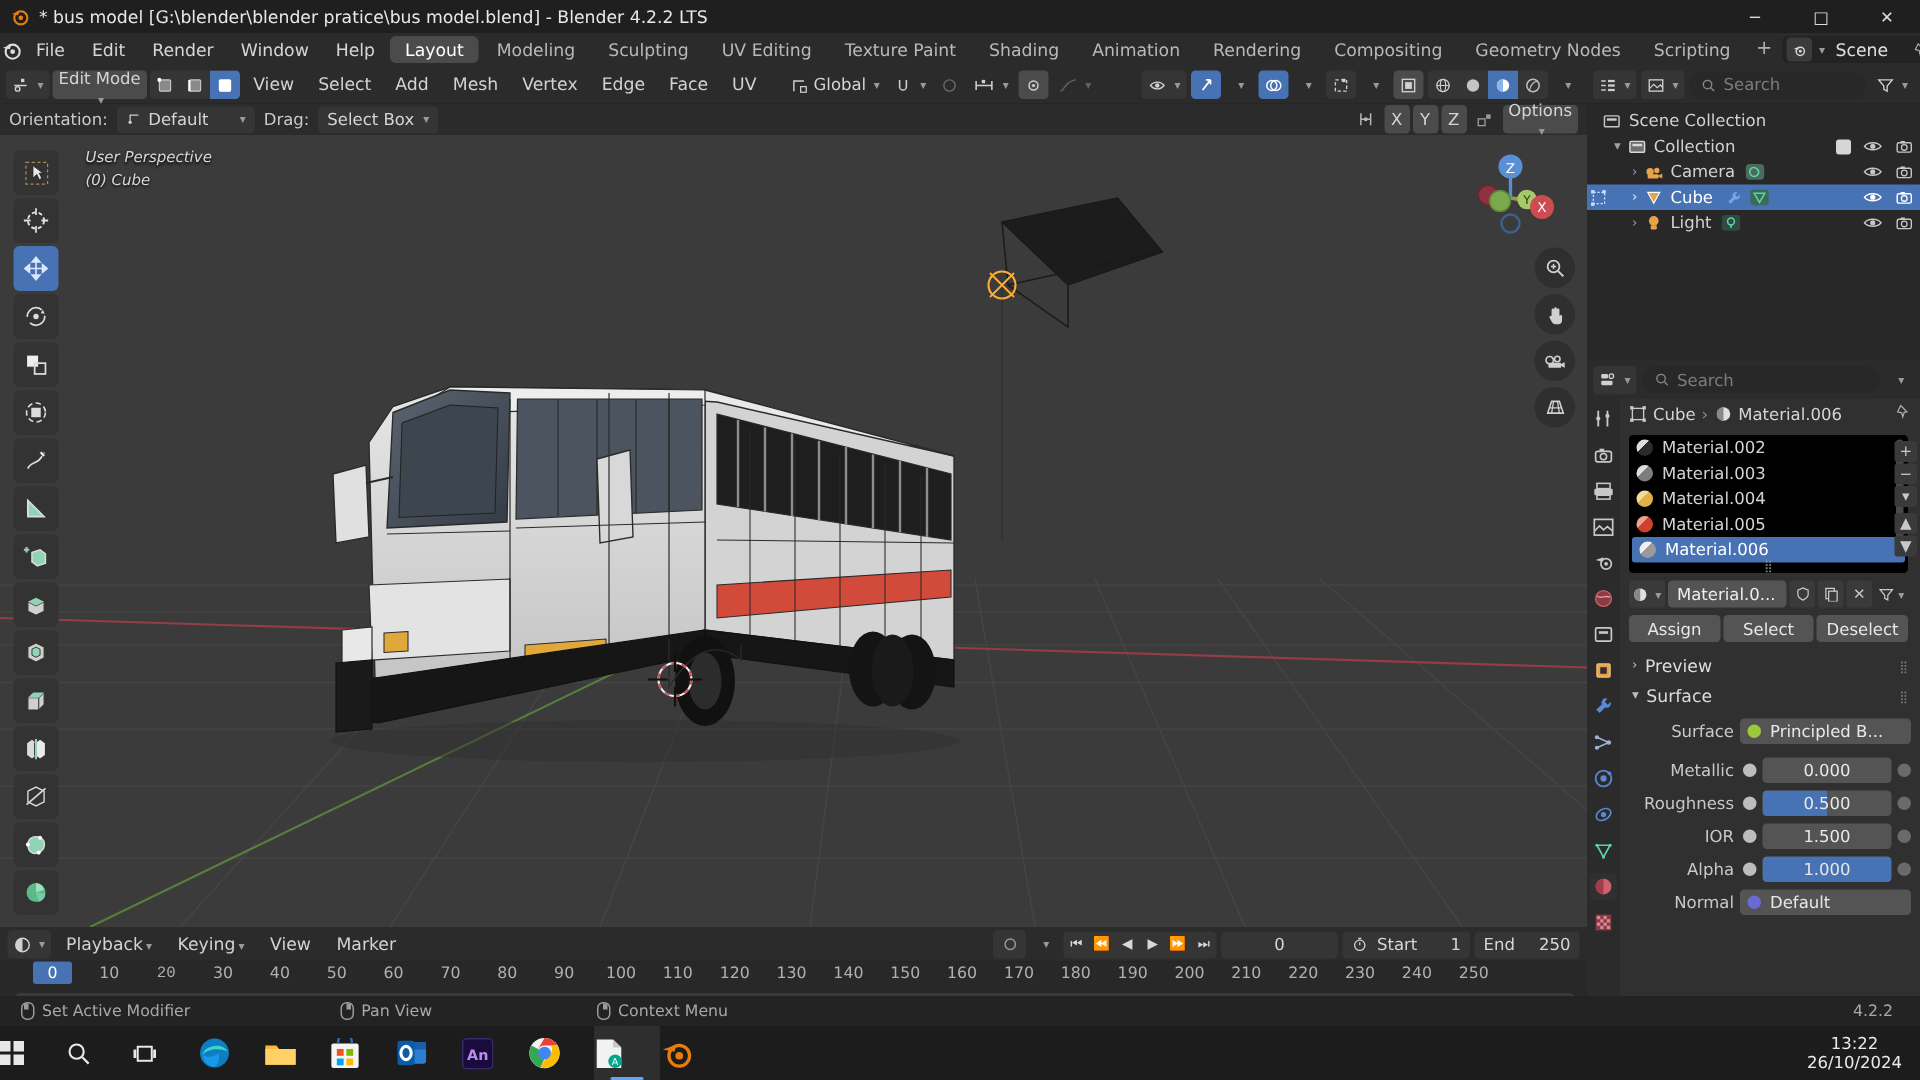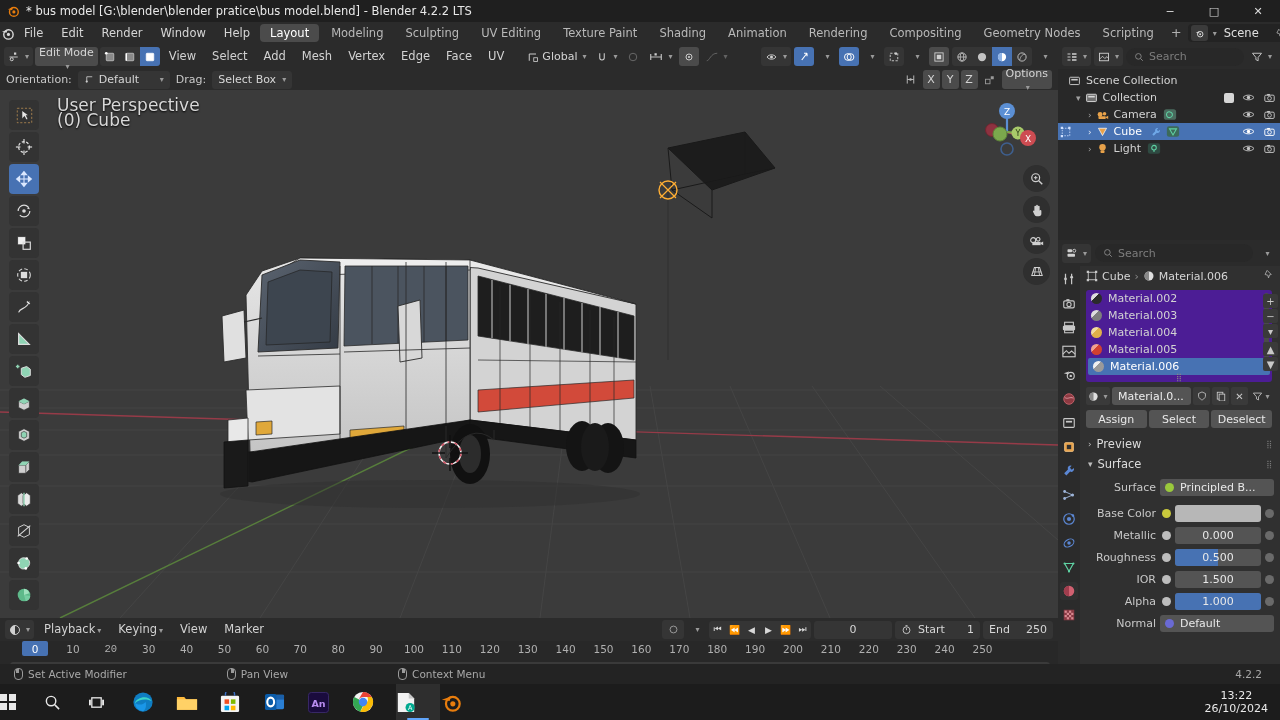--- a/index.html
+++ b/index.html
@@ -52,22 +52,22 @@
   .grp > div { height:19px; min-width:20px; display:flex; align-items:center;
     justify-content:center; color:#cfcfcf; }
   .grp > div.on { background:#4772b3; color:#fff; }
   .lbl-sm { font-size:11px; color:#c9c9c9; }
   .sel-box { height:18px; background:#353535; border-radius:3px; display:flex;
     align-items:center; padding:0 6px; gap:4px; color:#d6d6d6; font-size:11px; }
 
   
   .viewport { position:absolute; left:0; top:90px; width:1058px; height:528px;
     background:#3b3b3b; overflow:hidden; }
-  .vp-text { position:absolute; left:57px; top:8px; font-size:17px; color:#d8d8d8;
-    line-height:15px; text-shadow:0 1px 2px #000; }
+  .vp-text { position:absolute; left:57px; top:8px; font-size:10px; color:#d8d8d8;
+    line-height:15px; text-shadow:0 1px 2px #000;font-style:italic; }
   .toolbar { position:absolute; left:9px; top:10px; width:30px;
     display:flex; flex-direction:column; gap:2px; }
   .tool { width:30px; height:30px; border-radius:4px; background:#333;
     display:flex; align-items:center; justify-content:center; }
   .tool.on { background:#4772b3; }
   .nav-btns { position:absolute; right:8px; top:75px; display:flex; flex-direction:column; gap:4px; }
   .nav-btn { width:27px; height:27px; border-radius:50%; background:#2e2e2e;
     display:flex; align-items:center; justify-content:center; opacity:.92; }
   .gizmo { position:absolute; right:14px; top:5px; width:74px; height:74px; }
 
@@ -105,21 +105,21 @@
     background:#2b2b2b; display:flex; align-items:center; padding:0 4px; gap:4px; }
   .props { position:absolute; left:1058px; top:266px; width:222px; height:398px;
     background:#303030; }
   .ptabs { position:absolute; left:0; top:0; width:22px; height:398px; background:#2b2b2b;
     display:flex; flex-direction:column; align-items:center; padding-top:4px; gap:6px; }
   .ptab { width:18px; height:18px; display:flex; align-items:center; justify-content:center; border-radius:3px;}
   .ptab.on { background:#303030; }
   .pbody { position:absolute; left:22px; top:0; width:200px; height:398px; }
   .breadcrumb { height:20px; display:flex; align-items:center; gap:4px; padding:0 6px;
     font-size:11px; color:#d5d5d5; }
-  .matlist { margin:4px 8px 0 6px; background:#4c1d95; border-radius:3px; height:92px;
+  .matlist { margin:4px 8px 0 6px; background:#000000; border-radius:3px; height:92px;
     position:relative; overflow:hidden; }
   .mrow { height:17px; display:flex; align-items:center; gap:6px; padding:0 5px;
     font-size:11px; color:#d3d3d3; }
   .mrow.sel { background:#4772b3; color:#fff; border-radius:2px; margin:0 2px; }
   .sphere { width:11px; height:11px; border-radius:50%; flex-shrink:0; }
   .listbtns { position:absolute; right:2px; top:4px; width:15px;
     display:flex; flex-direction:column; gap:1px; }
   .lb { width:15px; height:14px; background:#3a3a3a; border-radius:2px; display:flex;
     align-items:center; justify-content:center; color:#c8c8c8; font-size:10px; }
   .matfield { display:flex; align-items:center; gap:2px; margin:5px 8px 0 6px; }
@@ -1204,26 +1204,20 @@
       <div style="height:3px"></div>
       <div class="prop-row">
         <span class="prop-lbl">Surface</span>
         <div class="prop-val" style="justify-content:flex-start;padding-left:5px;gap:6px">
           <span class="socket" style="background:#9ac93c"></span>
           <span>Principled B...</span>
         </div>
       </div>
       <div style="height:4px"></div>
       <div class="prop-row">
-        <span class="prop-lbl">Base Color</span>
-        <span class="socket" style="background:#c9c93c;margin-left:2px"></span>
-        <div class="prop-val" style="background:#b7b7b7"></div>
-        <span class="dot-r"></span>
-      </div>
-      <div class="prop-row">
         <span class="prop-lbl">Metallic</span>
         <span class="socket" style="background:#bdbdbd;margin-left:2px"></span>
         <div class="prop-val">
           <span>0.000</span>
         </div>
         <span class="dot-r"></span>
       </div>
       <div class="prop-row">
         <span class="prop-lbl">Roughness</span>
         <span class="socket" style="background:#bdbdbd;margin-left:2px"></span>

